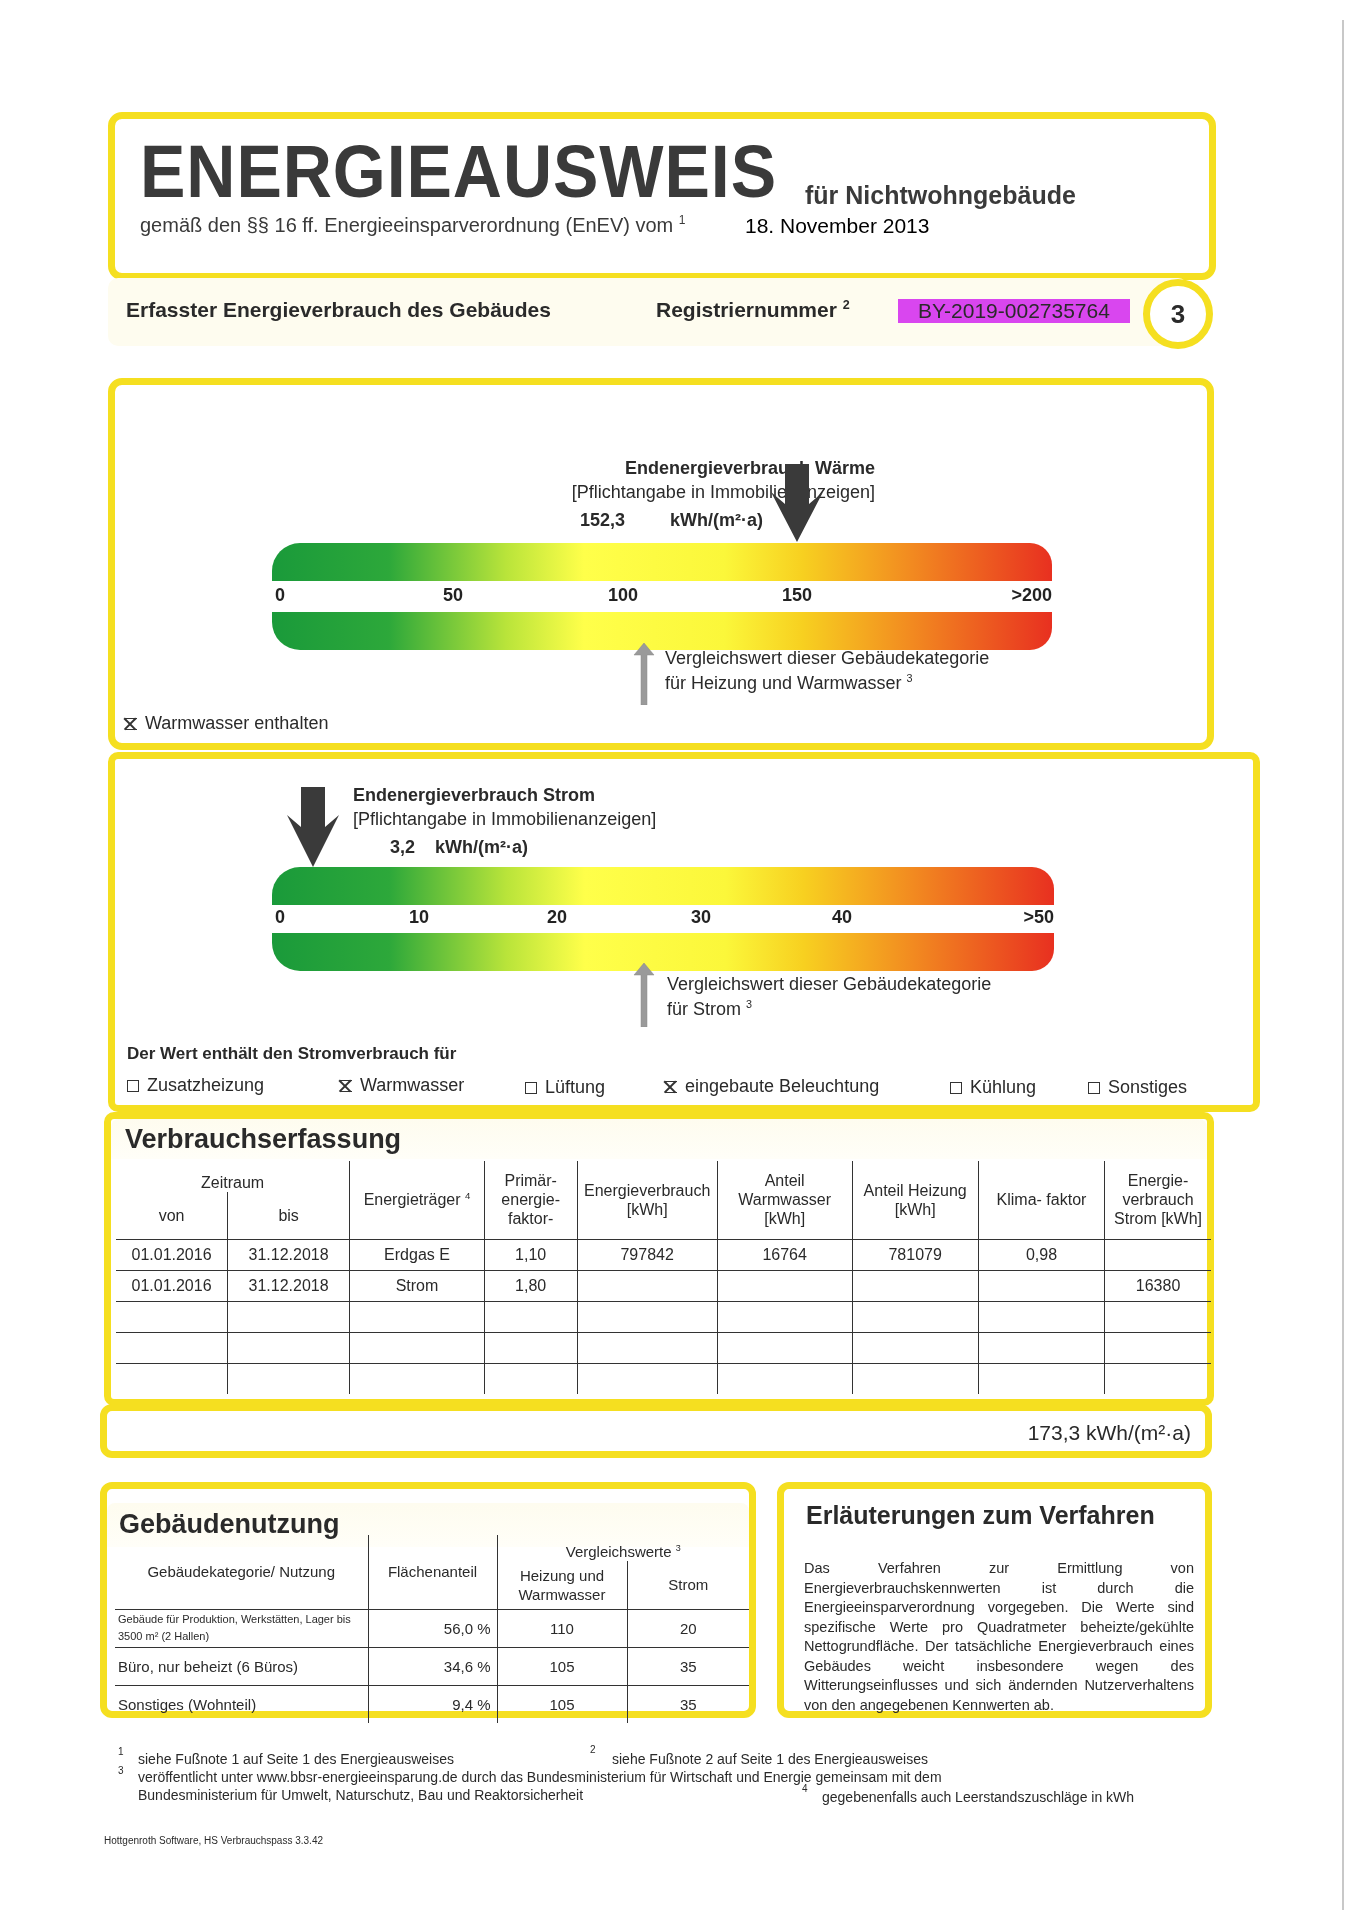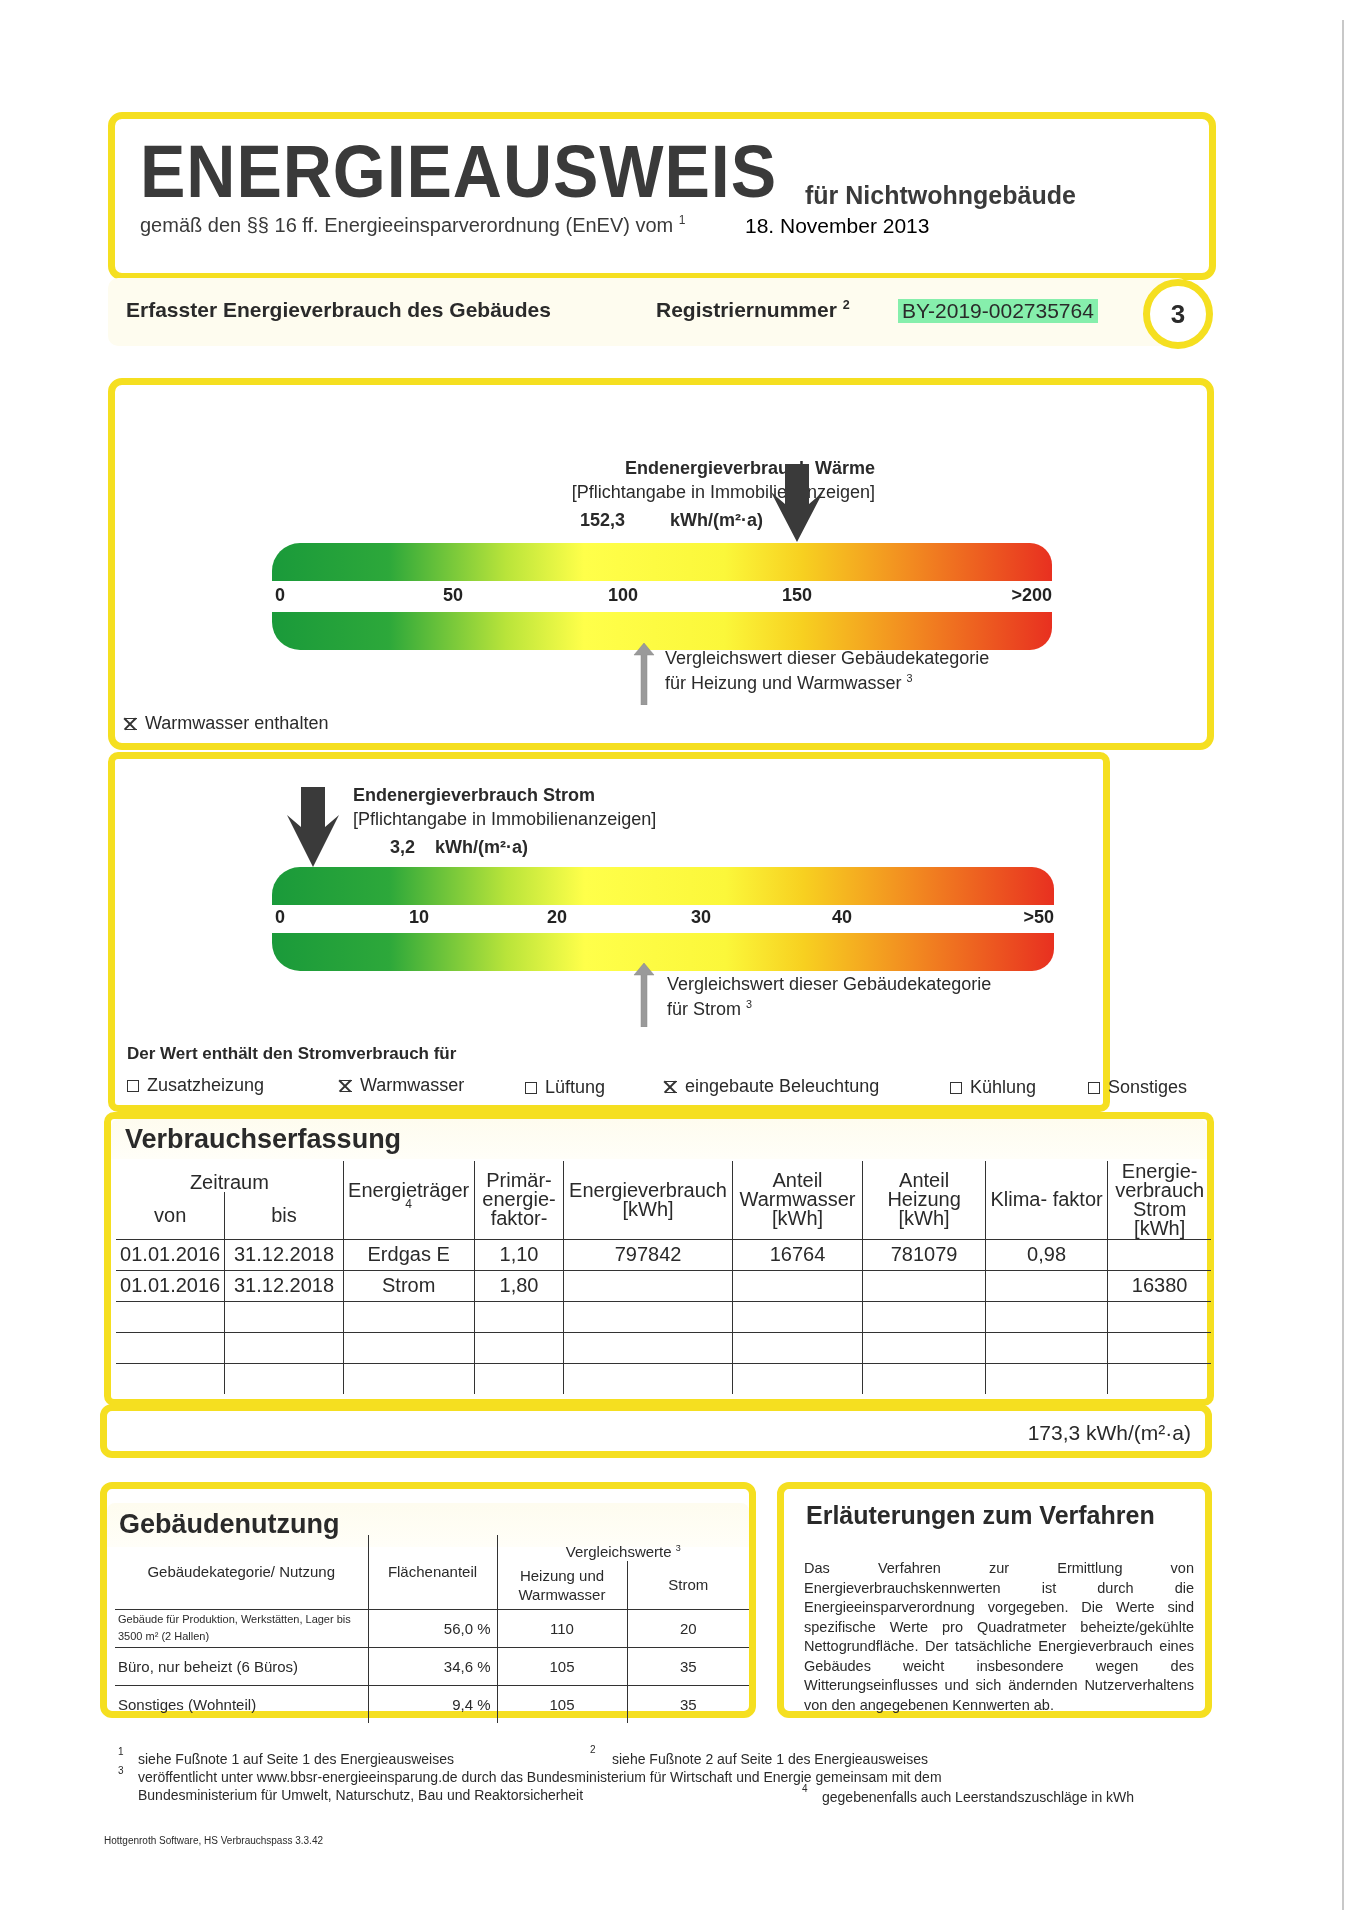--- a/index.html
+++ b/index.html
@@ -15,21 +15,21 @@
                font-family:"Liberation Sans", sans-serif; transform:scaleX(0.92); transform-origin:left top; }
   .sub-title { position:absolute; left:690px; top:62px; font-size:25px; font-weight:bold; color:#3a3a3a; }
   .law-line { position:absolute; left:25px; top:95px; font-size:20px; color:#3a3a3a; }
   .law-date { position:absolute; left:630px; top:95px; font-size:21px; color:#000000; }
   sup { font-size:0.6em; vertical-align:super; line-height:0; }
 
   
   #info { left:108px; top:278px; width:1080px; height:68px; background:#fefcef; border-radius:10px; }
   .info-label { position:absolute; left:18px; top:20px; font-size:21px; font-weight:bold; }
   .reg-label { position:absolute; left:548px; top:20px; font-size:21px; font-weight:bold; }
-  .reg-value { position:absolute; left:790px; top:21px; font-size:21px; background:#86efac; padding:0 4px; }
+  .reg-value { position:absolute; left:790px; top:21px; font-size:21px; background:#d946ef; padding:0 20px; }
   #pagecircle { position:absolute; left:1143px; top:279px; width:70px; height:70px; border:7px solid #f5df20; border-radius:50%;
                 box-sizing:border-box; display:flex; align-items:center; justify-content:center; font-size:26px; font-weight:bold; background:#fff; }
 
   
   .sec-head { position:absolute; left:0; top:0; right:0; height:48px; background:linear-gradient(#fefcef, #fffef8); border-radius:8px 8px 0 0; }
   .sec-title { position:absolute; left:14px; top:6px; font-size:27px; font-weight:bold; color:#2a2a2a; }
   .bar { position:absolute; height:38px; background:linear-gradient(90deg,#1a9a3a 0%,#2da83a 15%,#b9e43a 30%,#ffff4a 40%,#fbf73a 58%,#f7d020 68%,#f28a20 82%,#e83020 100%); }
   .bar.top { border-radius:28px 22px 0 0; }
   .bar.bot { border-radius:0 0 22px 28px; }
   .tick { position:absolute; font-size:18px; font-weight:bold; color:#222; transform:translateX(-50%); }
@@ -40,21 +40,21 @@
   .val-num { position:absolute; font-size:18px; font-weight:bold; }
   .cmp-text { position:absolute; font-size:18px; line-height:25px; }
   .check { display:inline-block; width:12px; height:12px; border:1.5px solid #333; position:relative; vertical-align:middle; margin-right:8px; box-sizing:border-box; }
   .check.x::before, .check.x::after { content:""; position:absolute; left:-3px; top:4px; width:16px; height:1.5px; background:#333; }
   .check.x::before { transform:rotate(45deg); }
   .check.x::after { transform:rotate(-45deg); }
   .check.x { border-left:none; border-right:none; }
   .cb-item { position:absolute; font-size:18px; display:flex; align-items:center; }
 
   
-  table.grid { position:absolute; border-collapse:collapse; font-size:20px; color:#2a2a2a; }
+  table.grid { position:absolute; border-collapse:collapse; font-size:16px; color:#2a2a2a; }
   table.grid td, table.grid th { border:1.5px solid #333; text-align:center; font-weight:normal; padding:0 3px; }
   table.grid th { border-top:none; vertical-align:middle; line-height:19px; }
   table.grid tr td:first-child, table.grid tr th:first-child { border-left:none; }
   table.grid tr td:last-child, table.grid tr th:last-child { border-right:none; }
   table.grid tr:last-child td { border-bottom:none; }
 
   .foot { position:absolute; font-size:14px; color:#2a2a2a; }
   .fnum { position:absolute; font-size:10px; }
 </style>
 </head>
@@ -99,21 +99,21 @@
   <div class="cmp-text" style="left:550px; top:261px;">
     <div>Vergleichswert dieser Gebäudekategorie</div>
     <div><span>für Heizung und Warmwasser</span> <sup>3</sup></div>
   </div>
   <div class="cb-item" style="left:10px; top:328px;">
     <span class="check x"></span>
     <span>Warmwasser enthalten</span>
   </div>
 </div>
 
-<div class="ybox" style="left:108px; top:752px; width:1002px; height:360px; border-radius:10px;">
+<div class="ybox" style="left:108px; top:752px; width:1152px; height:360px; border-radius:10px;">
   <svg class="abs" style="left:170px; top:28px;" width="60" height="80">
     <polygon points="16,0 40,0 40,40 54,28 28,80 2,28 16,40" fill="#3a3a3a"></polygon>
   </svg>
   <div class="val-title" style="left:238px; top:26px;">Endenergieverbrauch Strom</div>
   <div class="val-sub" style="left:238px; top:50px;">[Pflichtangabe in Immobilienanzeigen]</div>
   <div class="val-num" style="left:275px; top:78px;">3,2</div>
   <div class="val-num" style="left:320px; top:78px;">kWh/(m²·a)</div>
   <div class="bar top" style="left:157px; top:108px; width:782px;"></div>
   <div class="tick first" style="left:160px; top:148px;">0</div>
   <div class="tick" style="left:304px; top:148px;">10</div>

